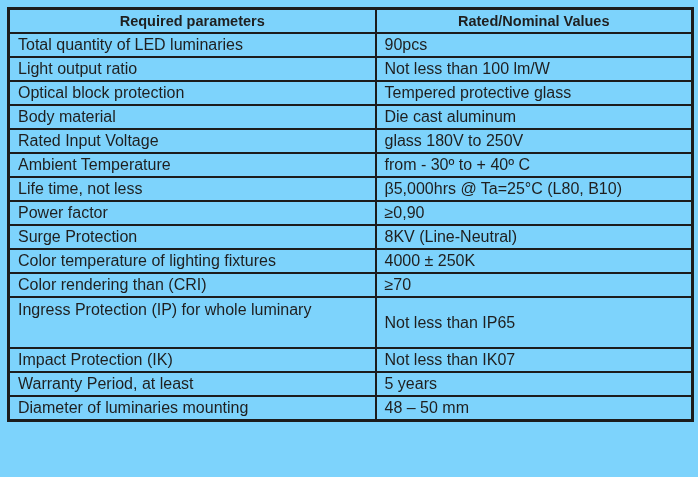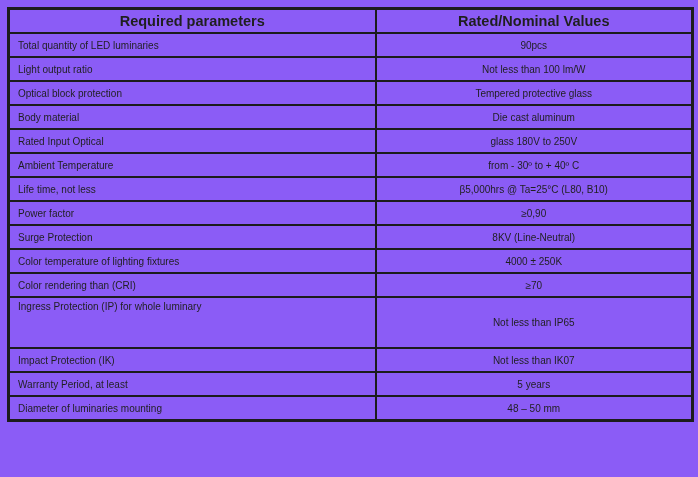--- a/index.html
+++ b/index.html
@@ -7,51 +7,51 @@
     padding: 0;
     background: #ffffff;
     width: 698px;
     height: 477px;
     font-family: "Liberation Sans", sans-serif;
   }
   .page {
     position: relative;
     width: 698px;
     height: 477px;
-    background: #8b5cf6;
+    background: #7dd3fc;
   }
   table.spec-table {
     position: absolute;
     left: 7px;
     top: 7px;
     width: 684px;
     border-collapse: collapse;
     table-layout: fixed;
     border: 3px solid #1c1c1c;
   }
   col.c-param { width: 367px; }
   col.c-value { width: 317px; }
   .spec-table th,
   .spec-table td {
     border: 2px solid #1c1c1c;
     color: #1f1f1f;
-    font-size: 10px;
+    font-size: 16px;
     height: 22px;
     padding: 0 8px;
     vertical-align: middle;
     overflow: hidden;
     white-space: nowrap;
   }
   .spec-table th {
     font-weight: bold;
     font-size: 14.5px;
     text-align: center;
   }
   .spec-table td.param { text-align: left; }
-  .spec-table td.value { text-align: center; }
+  .spec-table td.value { text-align: left; }
   tr.tall td { height: 46px; }
   tr.tall td.param {
     vertical-align: top;
     padding-top: 3px;
   }
   tr.tall td.value { vertical-align: middle; }
 </style>
 </head>
 <body>
 
@@ -78,21 +78,21 @@
       </tr>
       <tr>
         <td class="param">Optical block protection</td>
         <td class="value">Tempered protective glass</td>
       </tr>
       <tr>
         <td class="param">Body material</td>
         <td class="value">Die cast aluminum</td>
       </tr>
       <tr>
-        <td class="param">Rated Input Optical</td>
+        <td class="param">Rated Input Voltage</td>
         <td class="value">glass 180V to 250V</td>
       </tr>
       <tr>
         <td class="param">Ambient Temperature</td>
         <td class="value">from - 30º to + 40º C</td>
       </tr>
       <tr>
         <td class="param">Life time, not less</td>
         <td class="value">β5,000hrs @ Ta=25°C (L80, B10)</td>
       </tr>

